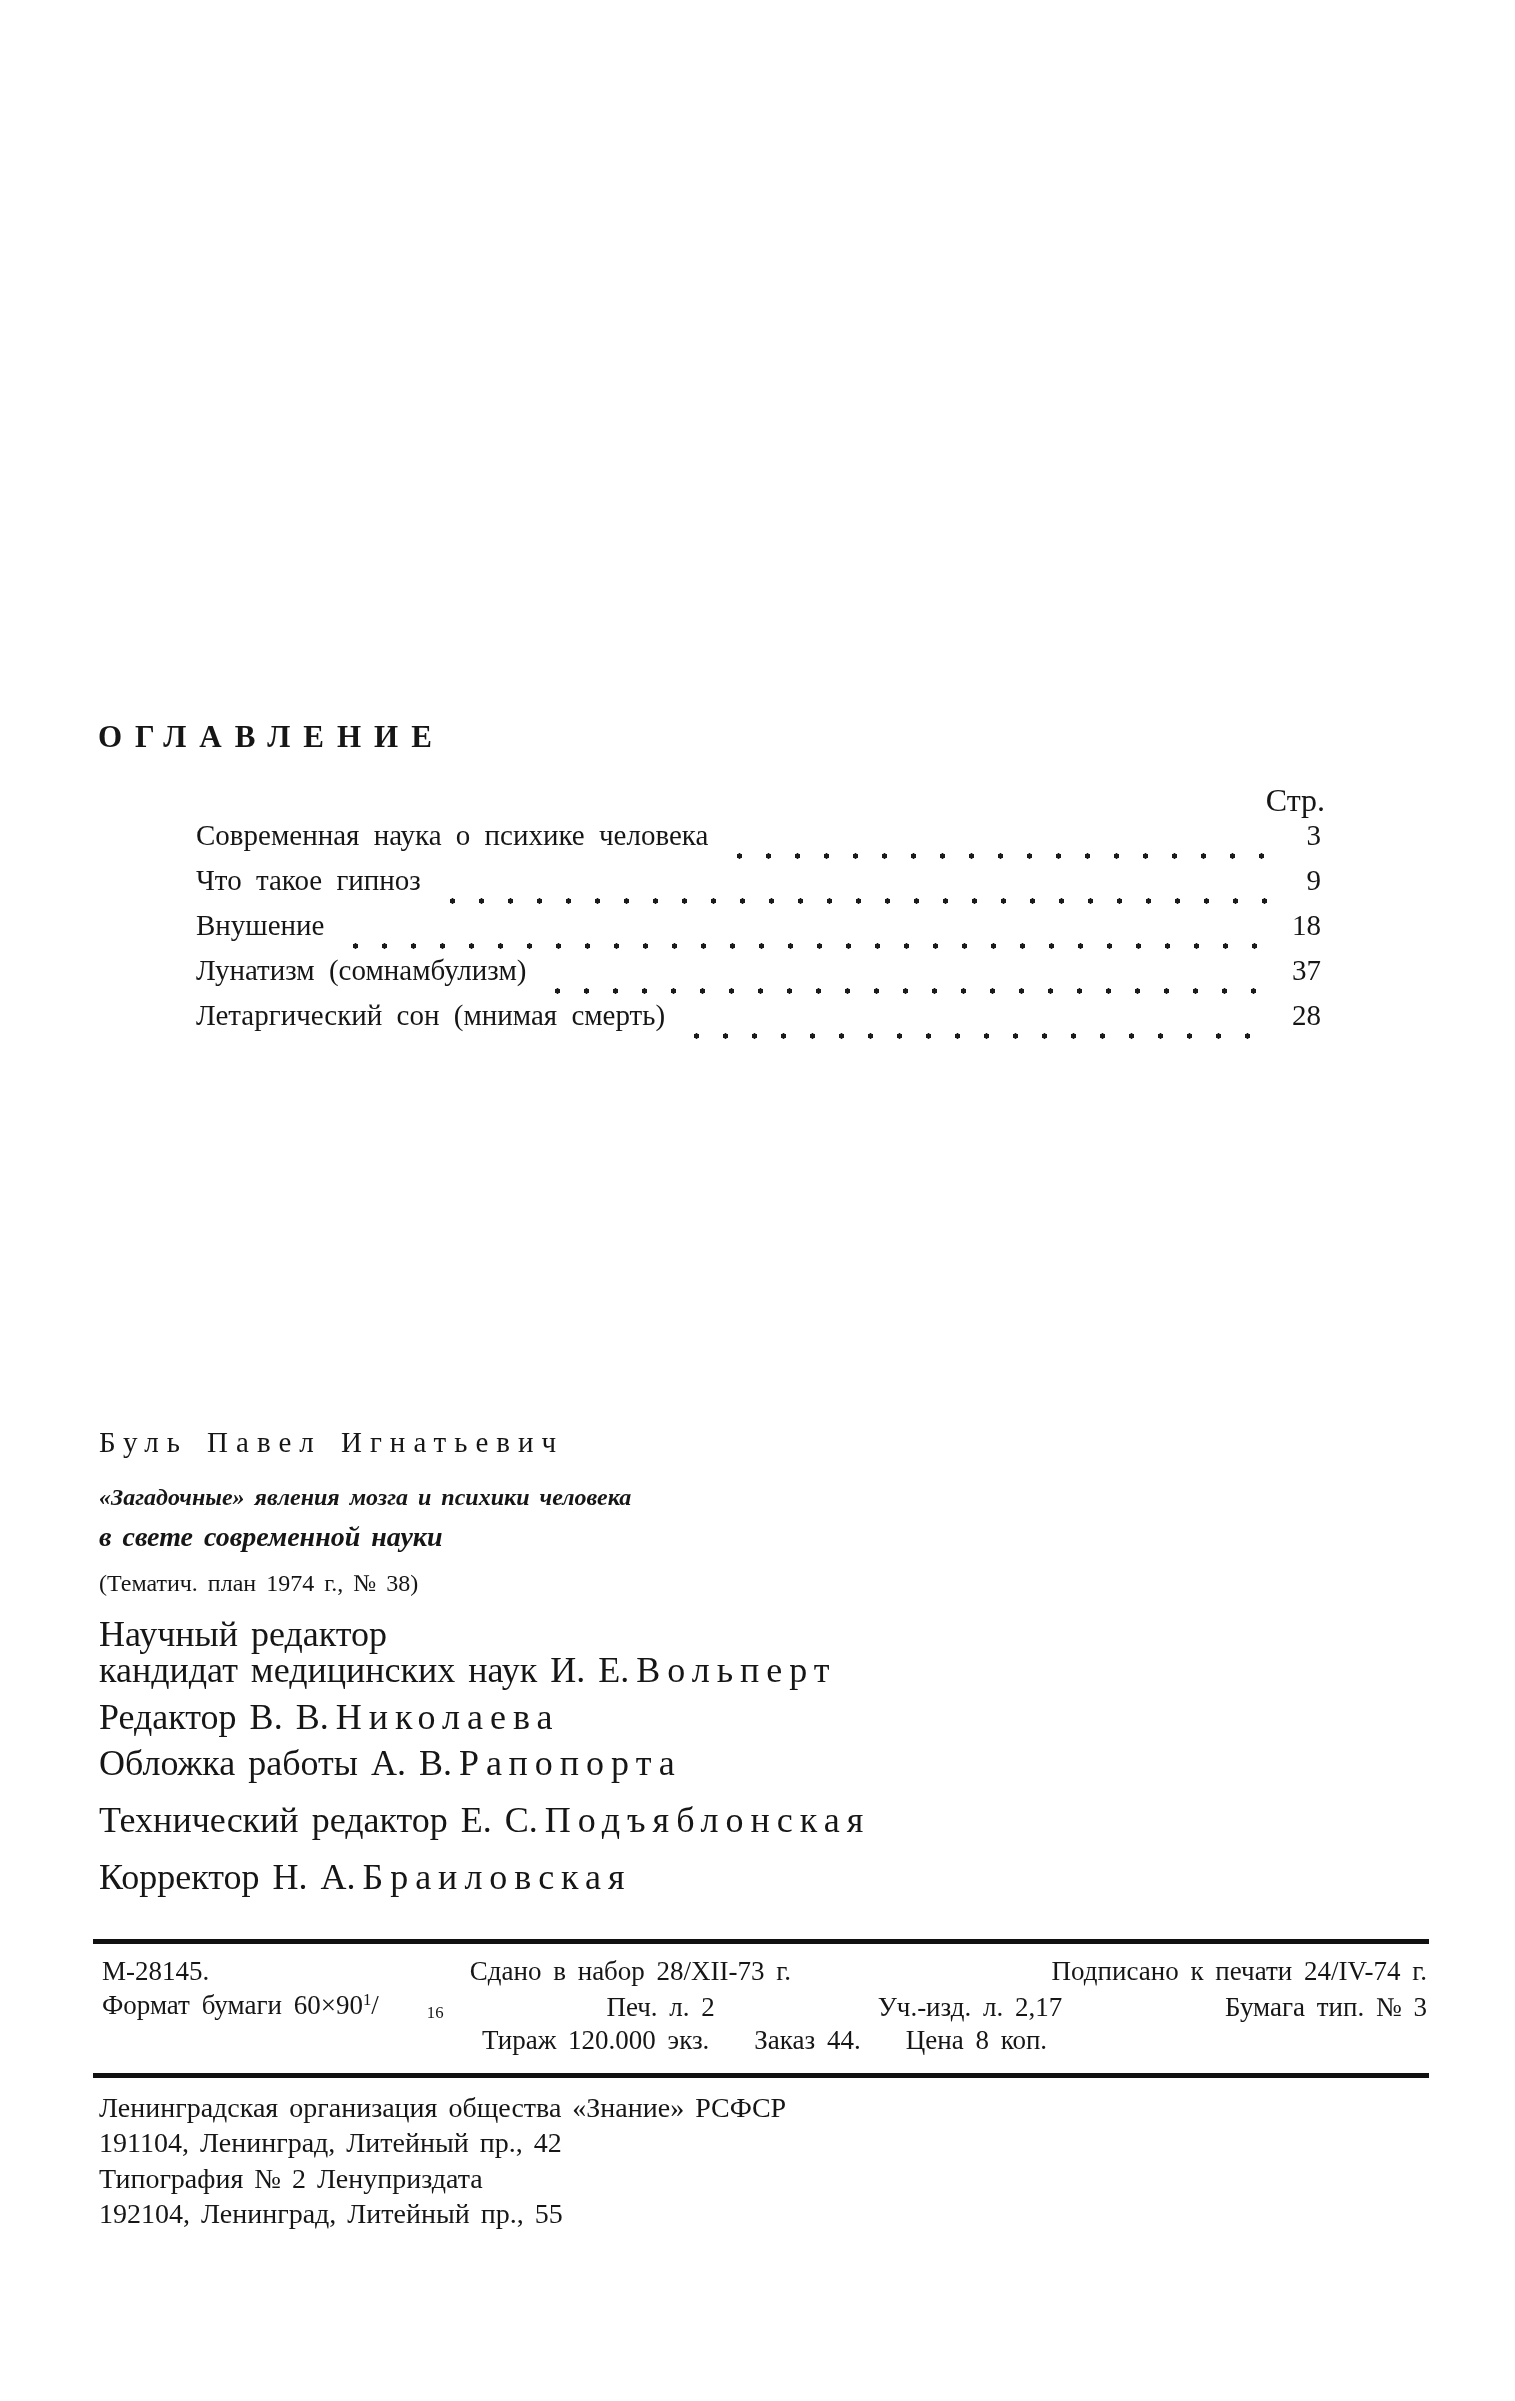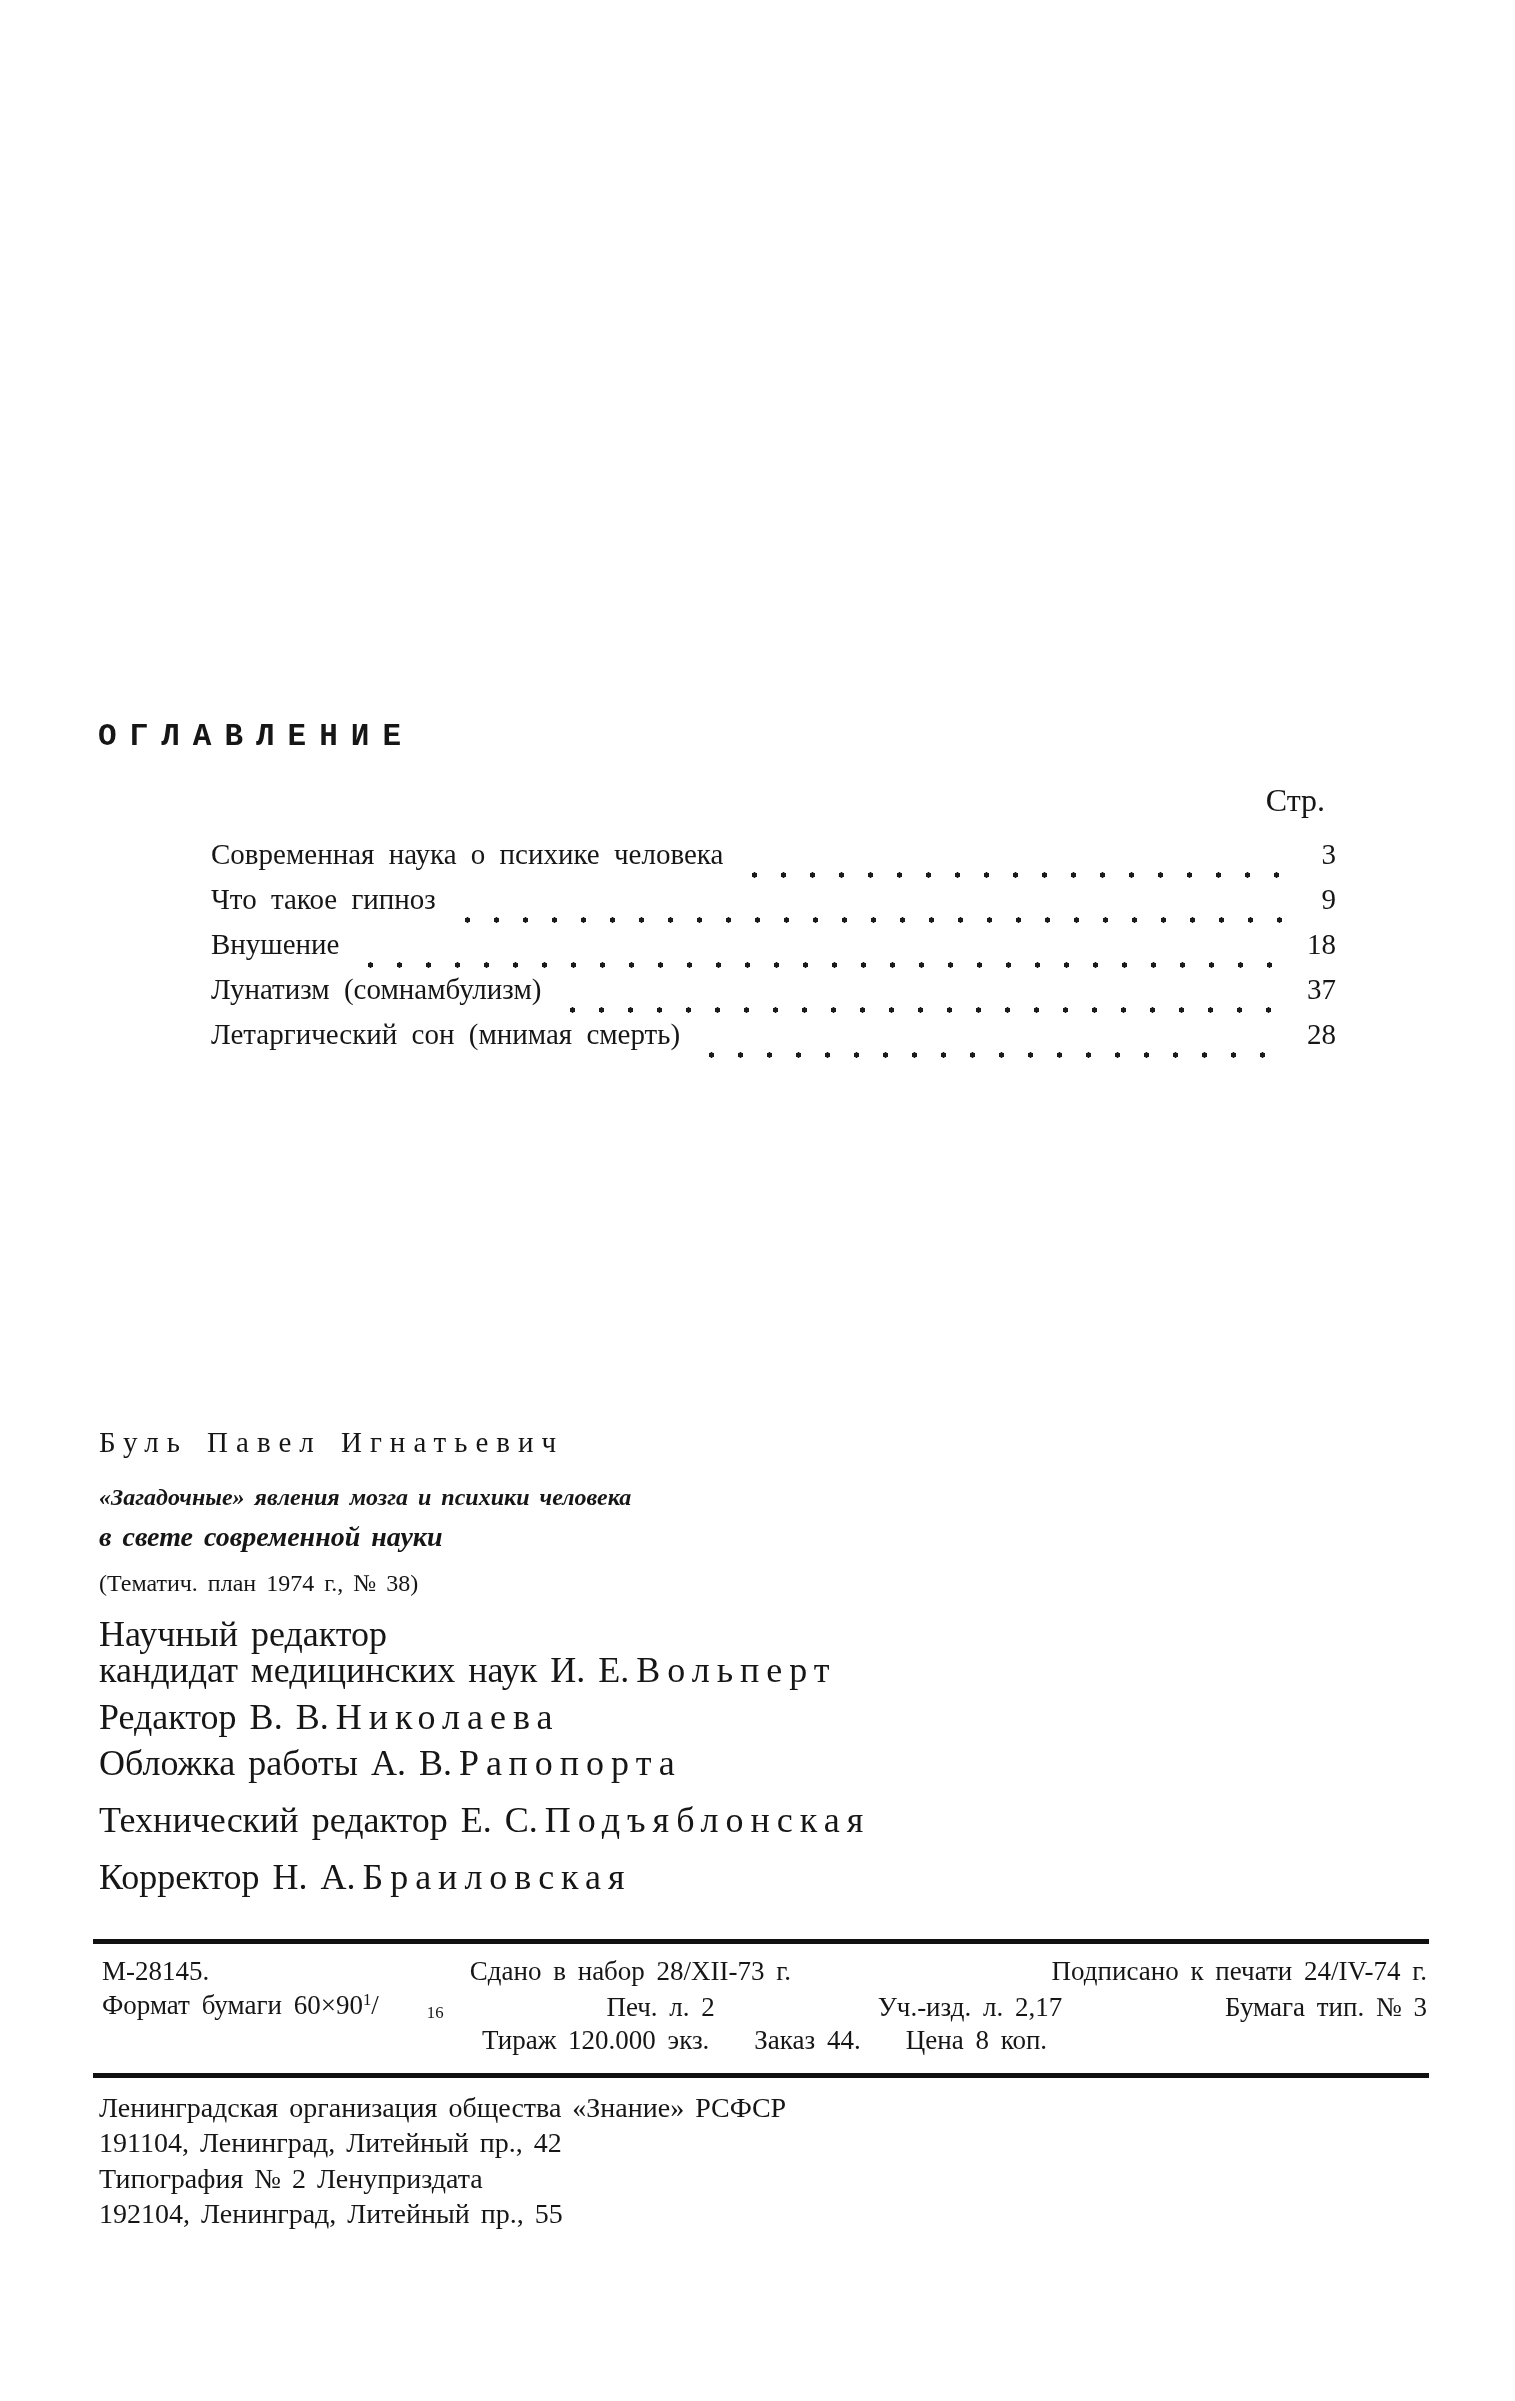--- a/index.html
+++ b/index.html
@@ -10,27 +10,27 @@
     font-family:"Liberation Serif","DejaVu Serif",serif;
     color:#161616;
     overflow:hidden;
   }
   .abs{position:absolute;}
 
   
   .toc-heading{
     left:98px;top:719px;
     font-size:31px;font-weight:bold;
-    letter-spacing:13px;white-space:nowrap;font-family:Liberation Mono, monospace;
+    letter-spacing:13px;white-space:nowrap;
   }
   .page-col-label{
     top:782px;left:1182px;width:143px;
     font-size:32px;text-align:right;white-space:nowrap;
   }
-  .toc-list{left:211px;top:819px;width:1125px;margin-top:19px;}
+  .toc-list{left:196px;top:819px;width:1125px;}
   .toc-row{
     display:flex;align-items:baseline;
     height:45px;font-size:29px;word-spacing:7px;white-space:nowrap;
   }
   .toc-title{flex:0 0 auto;}
   .toc-leader{
     flex:1 1 auto;height:30px;align-self:flex-end;
     margin:0 5px 3px 17px;
     background-image:radial-gradient(circle,#1a1a1a 2.5px,transparent 2.8px);
     background-size:29px 10px;

